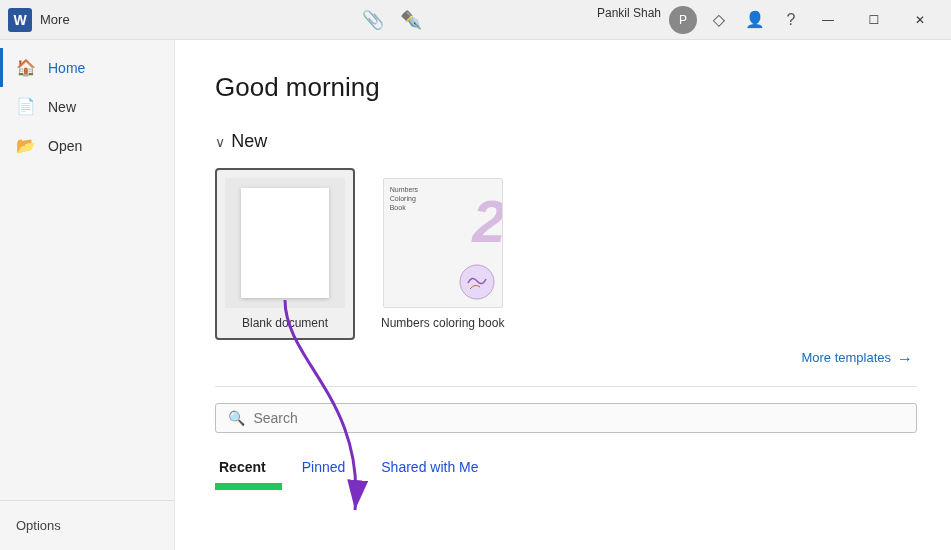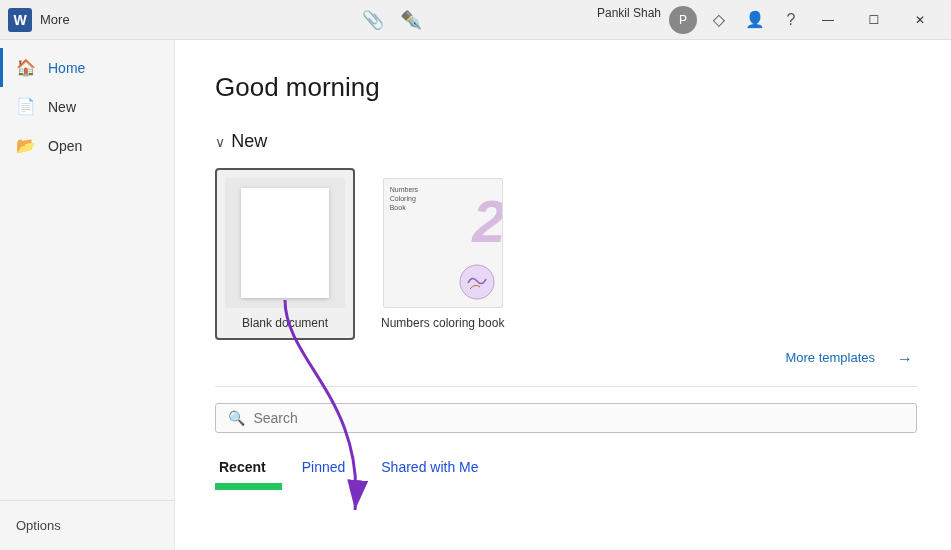--- a/index.html
+++ b/index.html
@@ -253,21 +253,21 @@
     .more-templates {
       display: flex;
       justify-content: flex-end;
       align-items: center;
       margin-bottom: 20px;
       padding-right: 4px;
     }
     .more-templates-link {
       display: flex;
       align-items: center;
-      gap: 22px;
+      gap: 6px;
       color: #1a6bbc;
       font-size: 13px;
       cursor: pointer;
       text-decoration: none;
     }
 
     .divider {
       border: none;
       border-top: 1px solid #e0e0e0;
       margin-bottom: 16px;

